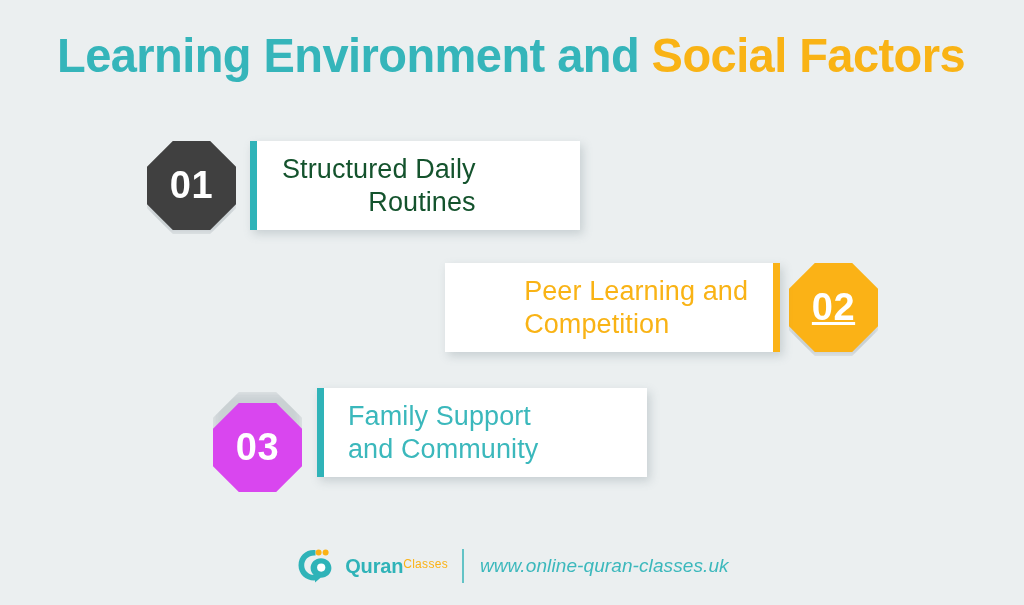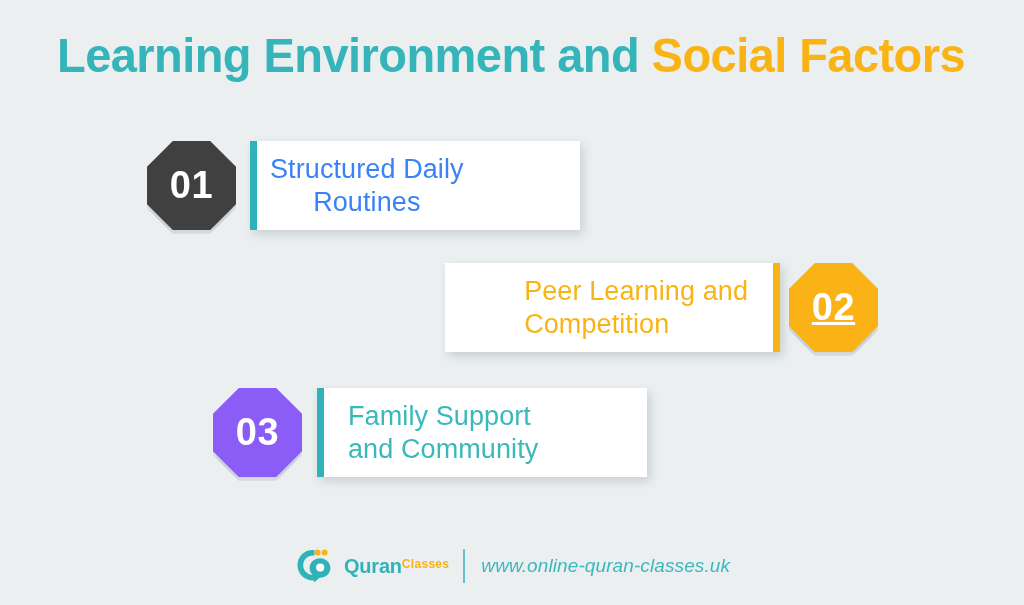--- a/index.html
+++ b/index.html
@@ -91,41 +91,41 @@
     white-space: pre-line;
   }
 
   
   #item-1 { left: 147px; top: 141px; }
   #item-1 .oct, #item-1 .oct-shadow { left: 0; }
   #item-1 .oct { background: #404040; }
   #item-1 .card { left: 103px; width: 330px; }
   #item-1 .bar  { left: 103px; background: #2fb3b8; }
   #item-1 .card-text {
-    color: #3b82f6;
-    padding-left: 20px;
-    text-align: center;
+    color: #14532d;
+    padding-left: 32px;
+    text-align: right;
   }
 
   
   #item-2 { left: 445px; top: 263px; }
   #item-2 .oct, #item-2 .oct-shadow { left: 344px; }
   #item-2 .oct { background: #fbb216; text-decoration: underline; }
   #item-2 .card { left: 0; width: 335px; justify-content: flex-end; }
   #item-2 .bar  { left: 328px; background: #fbb216; }
   #item-2 .card-text {
     color: #f9b315;
     padding-right: 32px;
     text-align: left;
   }
 
   
   #item-3 { left: 213px; top: 388px; }
   #item-3 .oct, #item-3 .oct-shadow { left: 0; }
-  #item-3 .oct { background: #8b5cf6; }
+  #item-3 .oct { background: #d946ef; margin-top: 15px; }
   #item-3 .card { left: 104px; width: 330px; }
   #item-3 .bar  { left: 104px; background: #2fb3b8; }
   #item-3 .card-text {
     color: #3bb8bc;
     padding-left: 31px;
     text-align: left;
   }
 
   
   .footer {
@@ -156,21 +156,21 @@
   }
   .brand-quran {
     color: #2fb3b8;
     font-size: 20px;
     font-weight: 700;
     letter-spacing: -0.2px;
   }
   .brand-classes {
     color: #fbb216;
     font-size: 12px;
-    font-weight: 700;
+    font-weight: 400;
     letter-spacing: 0.3px;
     margin-top: 2px;
   }
   .divider {
     width: 2px;
     height: 34px;
     background: #63c3c6;
     margin: 0 16px 0 14px;
   }
   .site-url {

